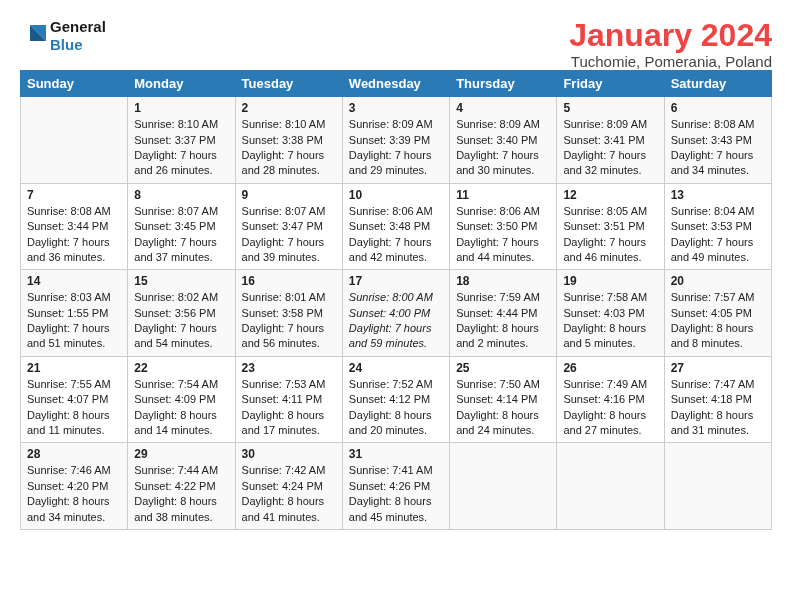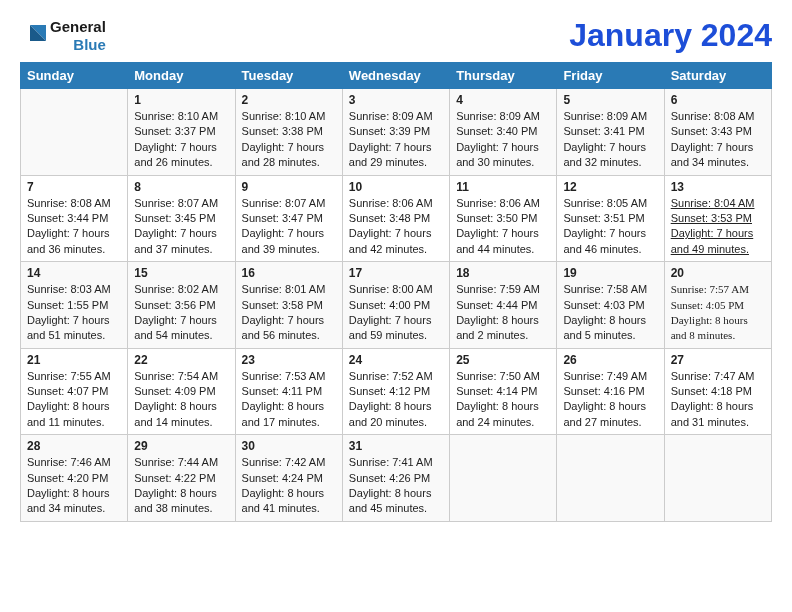--- a/index.html
+++ b/index.html
@@ -13,39 +13,39 @@
     .page {
       width: 792px;
       height: 612px;
       padding: 18px 20px 10px 20px;
       background: #fff;
     }
     .header {
       display: flex;
       justify-content: space-between;
       align-items: flex-start;
-      margin-bottom: 8px;
+      margin-bottom: 0;
     }
     .logo {
       display: flex;
       align-items: center;
     }
     .logo-icon {
       width: 28px;
       height: 28px;
       margin-right: 2px;
       margin-top: -2px;
     }
     .title-block {
       text-align: right;
     }
     .main-title {
       font-size: 32px;
       font-weight: bold;
-      color: #1d4ed8;
+      color: #ef4444;
       line-height: 1.1;
     }
     .subtitle {
       font-size: 15px;
       color: #444;
     }
     table {
       width: 100%;
       border-collapse: collapse;
       font-size: 11px;
@@ -90,25 +90,26 @@
 
 <div class="page">
   <div class="header">
     <div class="logo">
       <svg class="logo-icon" viewBox="0 0 28 28" xmlns="http://www.w3.org/2000/svg">
         <polygon points="10,4 26,4 26,20" fill="#2a7ab5"></polygon>
         <polygon points="10,4 26,20 10,20" fill="#1a5a8a"></polygon>
       </svg>
       <div>
         <div style="font-size:15px;font-weight:bold;color:#1a1a1a;line-height:1.2;">General</div>
-        <div style="font-size:15px;font-weight:bold;color:#2a7ab5;line-height:1.2;text-align:right;">Blue</div>
+        <div style="font-size:15px;font-weight:bold;color:#2a7ab5;line-height:1.2;">Blue</div>
       </div>
     </div>
     <div class="title-block">
       <div class="main-title">January 2024</div>
+      <div class="subtitle">Tuchomie, Pomerania, Poland</div>
     </div>
   </div>
 
   <table>
     <thead>
       <tr>
         <th>Sunday</th>
         <th>Monday</th>
         <th>Tuesday</th>
         <th>Wednesday</th>
@@ -189,21 +190,21 @@
 Daylight: 7 hours and 44 minutes.</div>
           </td>
           <td>
             <span class="day-num">12</span>
             <div class="cell-content" style="white-space: pre-line;">Sunrise: 8:05 AM
 Sunset: 3:51 PM
 Daylight: 7 hours and 46 minutes.</div>
           </td>
           <td>
             <span class="day-num">13</span>
-            <div class="cell-content" style="white-space: pre-line; text-decoration: underline;">Sunrise: 8:04 AM
+            <div class="cell-content" style="white-space: pre-line;">Sunrise: 8:04 AM
 Sunset: 3:53 PM
 Daylight: 7 hours and 49 minutes.</div>
           </td>
         </tr>
         <tr>
           <td>
             <span class="day-num">14</span>
             <div class="cell-content" style="white-space: pre-line;">Sunrise: 8:03 AM
 Sunset: 1:55 PM
 Daylight: 7 hours and 51 minutes.</div>
@@ -215,39 +216,39 @@
 Daylight: 7 hours and 54 minutes.</div>
           </td>
           <td>
             <span class="day-num">16</span>
             <div class="cell-content" style="white-space: pre-line;">Sunrise: 8:01 AM
 Sunset: 3:58 PM
 Daylight: 7 hours and 56 minutes.</div>
           </td>
           <td>
             <span class="day-num">17</span>
-            <div class="cell-content" style="white-space: pre-line;">Sunrise: 8:00 AM
+            <div class="cell-content" style="white-space: pre-line; font-style: italic;">Sunrise: 8:00 AM
 Sunset: 4:00 PM
 Daylight: 7 hours and 59 minutes.</div>
           </td>
           <td>
             <span class="day-num">18</span>
             <div class="cell-content" style="white-space: pre-line;">Sunrise: 7:59 AM
 Sunset: 4:44 PM
 Daylight: 8 hours and 2 minutes.</div>
           </td>
           <td>
             <span class="day-num">19</span>
             <div class="cell-content" style="white-space: pre-line;">Sunrise: 7:58 AM
 Sunset: 4:03 PM
 Daylight: 8 hours and 5 minutes.</div>
           </td>
           <td>
             <span class="day-num">20</span>
-            <div class="cell-content" style="white-space: pre-line; font-family: Liberation Serif, serif;">Sunrise: 7:57 AM
+            <div class="cell-content" style="white-space: pre-line;">Sunrise: 7:57 AM
 Sunset: 4:05 PM
 Daylight: 8 hours and 8 minutes.</div>
           </td>
         </tr>
         <tr>
           <td>
             <span class="day-num">21</span>
             <div class="cell-content" style="white-space: pre-line;">Sunrise: 7:55 AM
 Sunset: 4:07 PM
 Daylight: 8 hours and 11 minutes.</div>

